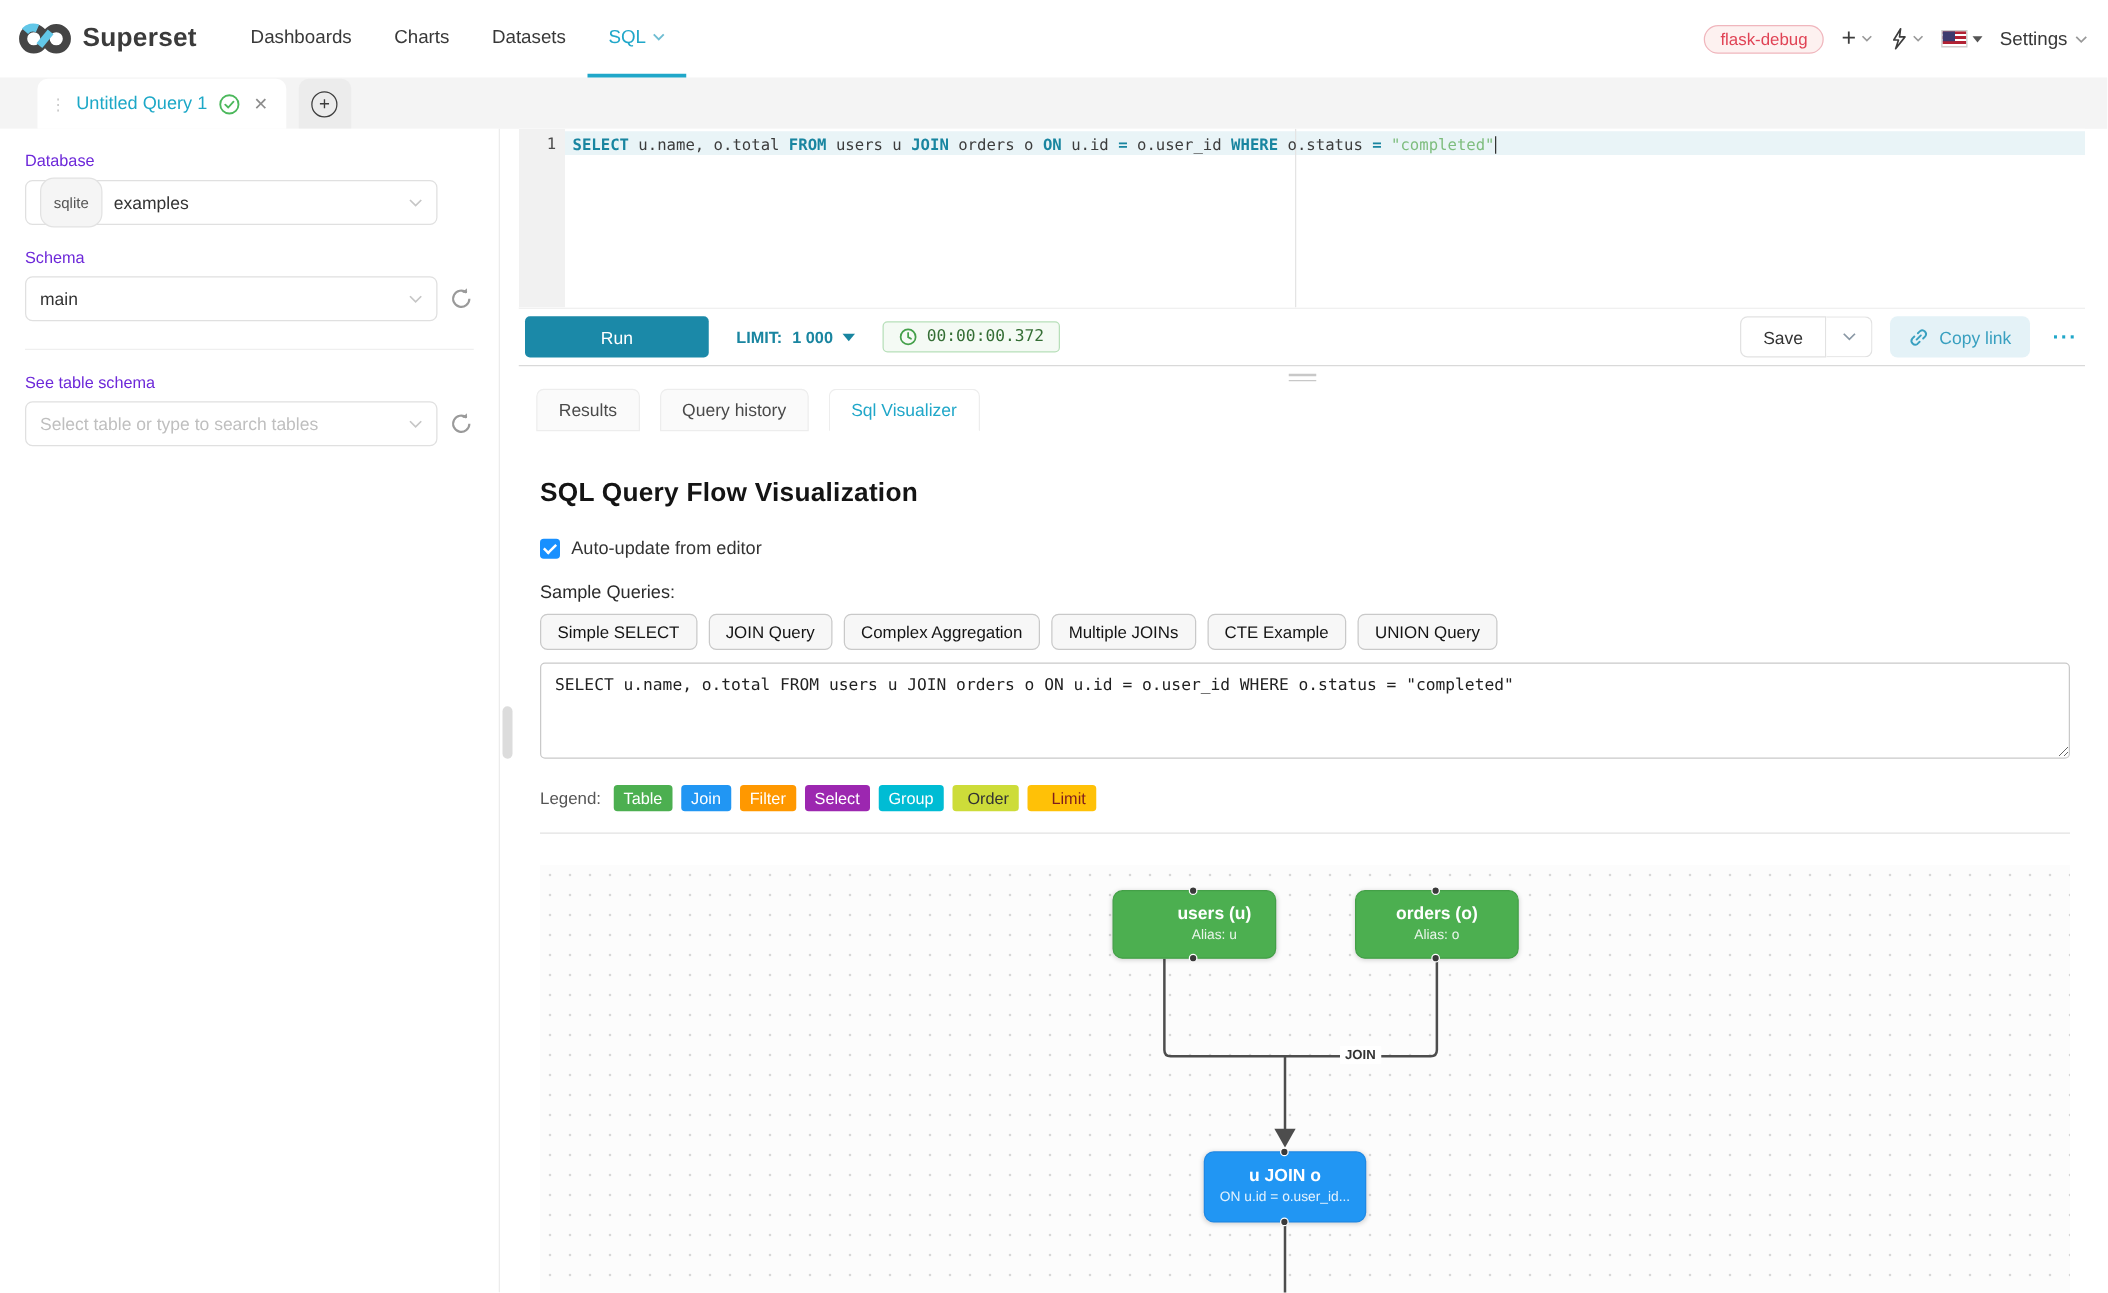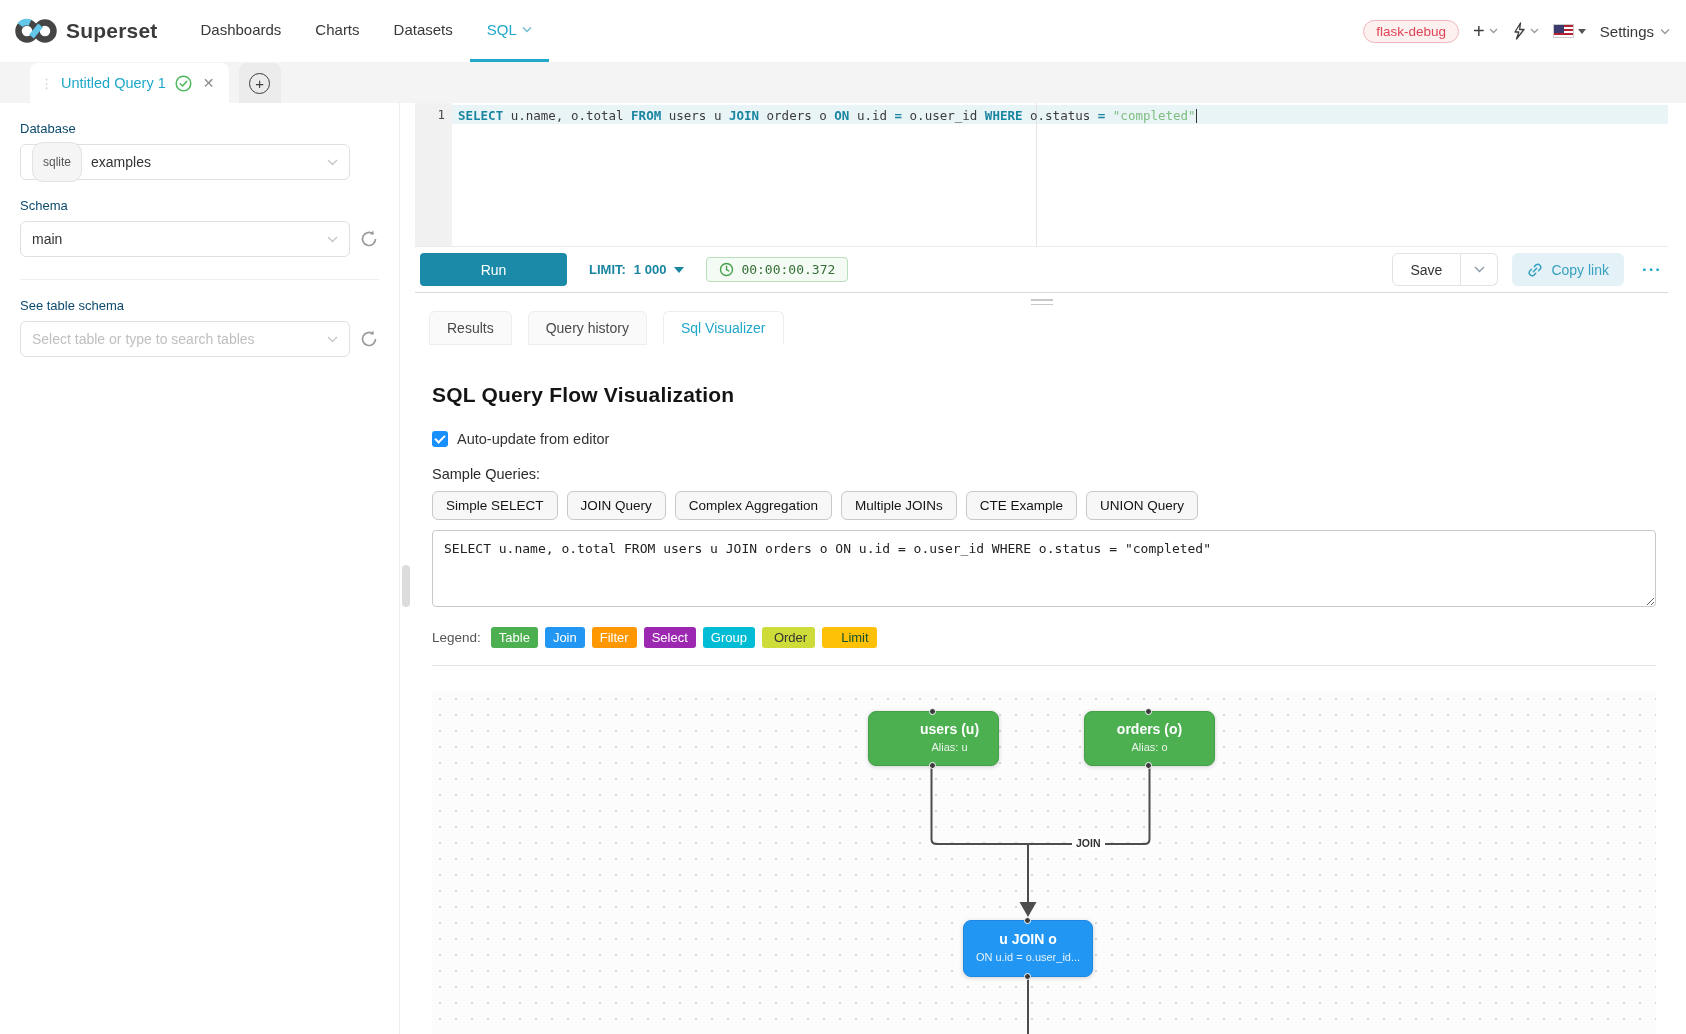--- a/index.html
+++ b/index.html
@@ -42,21 +42,21 @@
     display:flex; align-items:center; justify-content:center; font-size:15px; color:#3d3d3d; line-height:1; }
 
   
   .body-row { display:flex; height:931px; position:relative; }
   .sidebar { width:400px; background:#fff; border-right:1px solid #ececec; padding:12px 20px 0 20px; flex-shrink:0; }
   .side-resizer { position:absolute; left:402px; top:462px; width:8px; height:42px;
     background:#dcdcdc; border-radius:4px; cursor:col-resize; z-index:5; }
   .main-col { flex:1; margin-right:18px; padding-left:15px; display:flex; flex-direction:column; min-width:0; }
 
   
-  .field-label { font-size:13px; color:#0c4a6e; margin:6px 0 8px; }
+  .field-label { font-size:13px; color:#6d28d9; margin:6px 0 8px; }
   .select-row { display:flex; align-items:center; gap:9px; }
   .sel { flex:1; height:36px; border:1px solid #e0e0e0; border-radius:6px; background:#fff;
     display:flex; align-items:center; padding:0 11px; gap:9px; cursor:pointer; }
   .sel-value { font-size:14px; color:#333; flex:1; white-space:nowrap; overflow:hidden; }
   .sel-placeholder { color:#bfbfbf; }
   .db-pill { font-size:12px; color:#555; background:#f5f5f5; border:1px solid #e2e2e2;
     border-radius:11px; padding:12px 10px; }
   .sel .chev { margin-left:auto; }
   .refresh-btn { width:20px; height:20px; cursor:pointer; flex-shrink:0; }
   .db-row { padding-right:29px; }
@@ -389,40 +389,40 @@
                 <span class="legend-badge" style="background: rgb(33, 150, 243); color: rgb(255, 255, 255);">Join</span>
 
                 <span class="legend-badge" style="background: rgb(255, 152, 0); color: rgb(255, 255, 255);">Filter</span>
 
                 <span class="legend-badge" style="background: rgb(156, 39, 176); color: rgb(255, 255, 255);">Select</span>
 
                 <span class="legend-badge" style="background: rgb(0, 188, 212); color: rgb(255, 255, 255);">Group</span>
 
                 <span class="legend-badge" style="background: rgb(205, 220, 57); color: rgb(51, 51, 51); padding-left: 12px;">Order</span>
 
-                <span class="legend-badge" style="background: rgb(255, 193, 7); color: #14532d; padding-left: 19px;">Limit</span>
+                <span class="legend-badge" style="background: rgb(255, 193, 7); color: #7f1d1d; padding-left: 19px;">Limit</span>
 
             </span>
           </div>
 
           <hr class="viz-divider">
 
           
           <div class="canvas">
             <svg class="edges" width="1224" height="380" viewBox="0 0 1224 380">
               <path d="M499.5 75 V148 Q499.5 153 504.5 153 H596" fill="none" stroke="#4d4d4d" stroke-width="2"></path>
               <path d="M717.5 75 V148 Q717.5 153 712.5 153 H596" fill="none" stroke="#4d4d4d" stroke-width="2"></path>
               <path d="M596 153 V212" fill="none" stroke="#4d4d4d" stroke-width="2"></path>
               <polygon points="587.5,211 604.5,211 596,226" fill="#4d4d4d"></polygon>
               <path d="M596 286 V380" fill="none" stroke="#4d4d4d" stroke-width="2"></path>
             </svg>
 
             <span class="edge-chip" style="left:640px; top:145px;">JOIN</span>
 
-            <div class="fnode table" style="left:436px; top:20px;padding-left:32px;">
+            <div class="fnode table" style="left:458px; top:20px;padding-left:32px;">
               <span class="handle top"></span>
               <div class="fnode-title">users (u)</div>
               <div class="fnode-sub">Alias: u</div>
               <span class="handle bottom"></span>
             </div>
 
             <div class="fnode table" style="left:652px; top:20px;">
               <span class="handle top"></span>
               <div class="fnode-title">orders (o)</div>
               <div class="fnode-sub">Alias: o</div>

